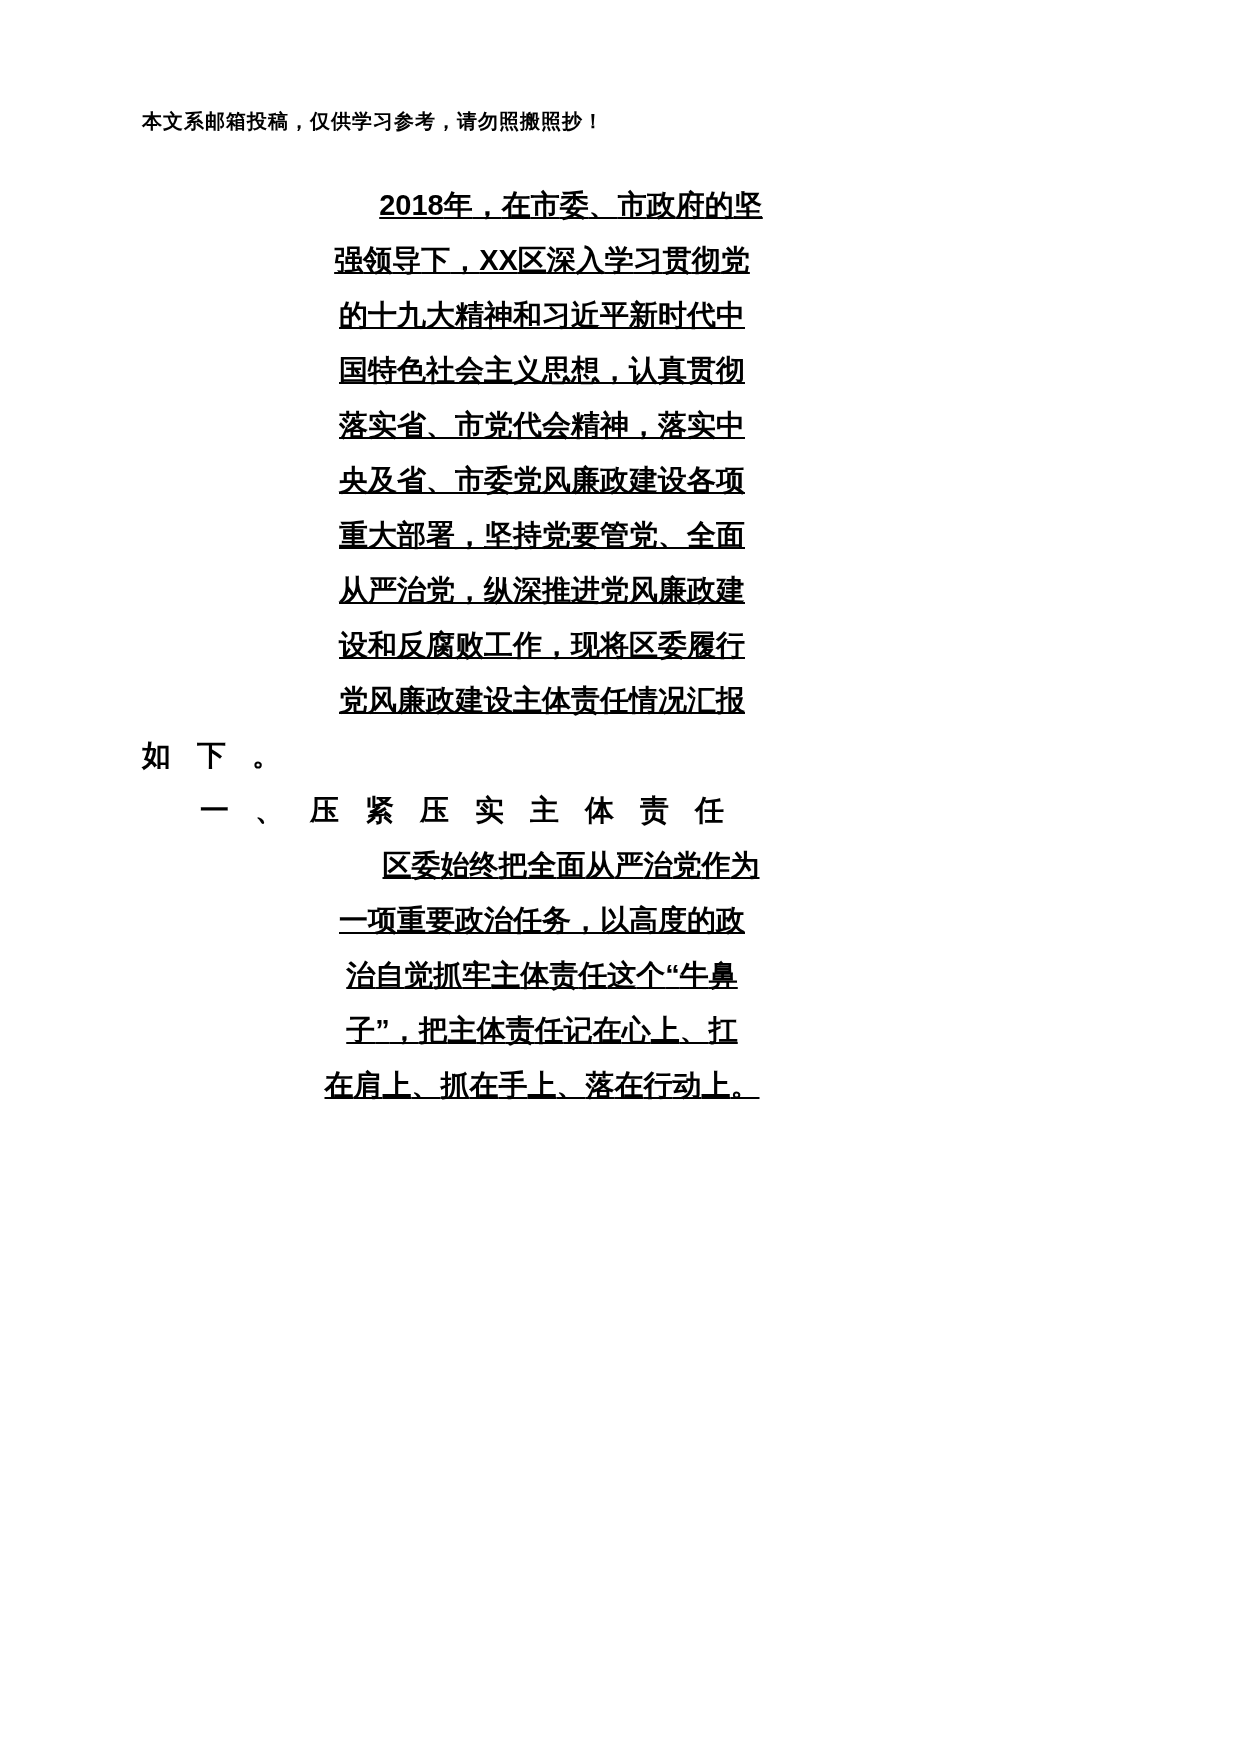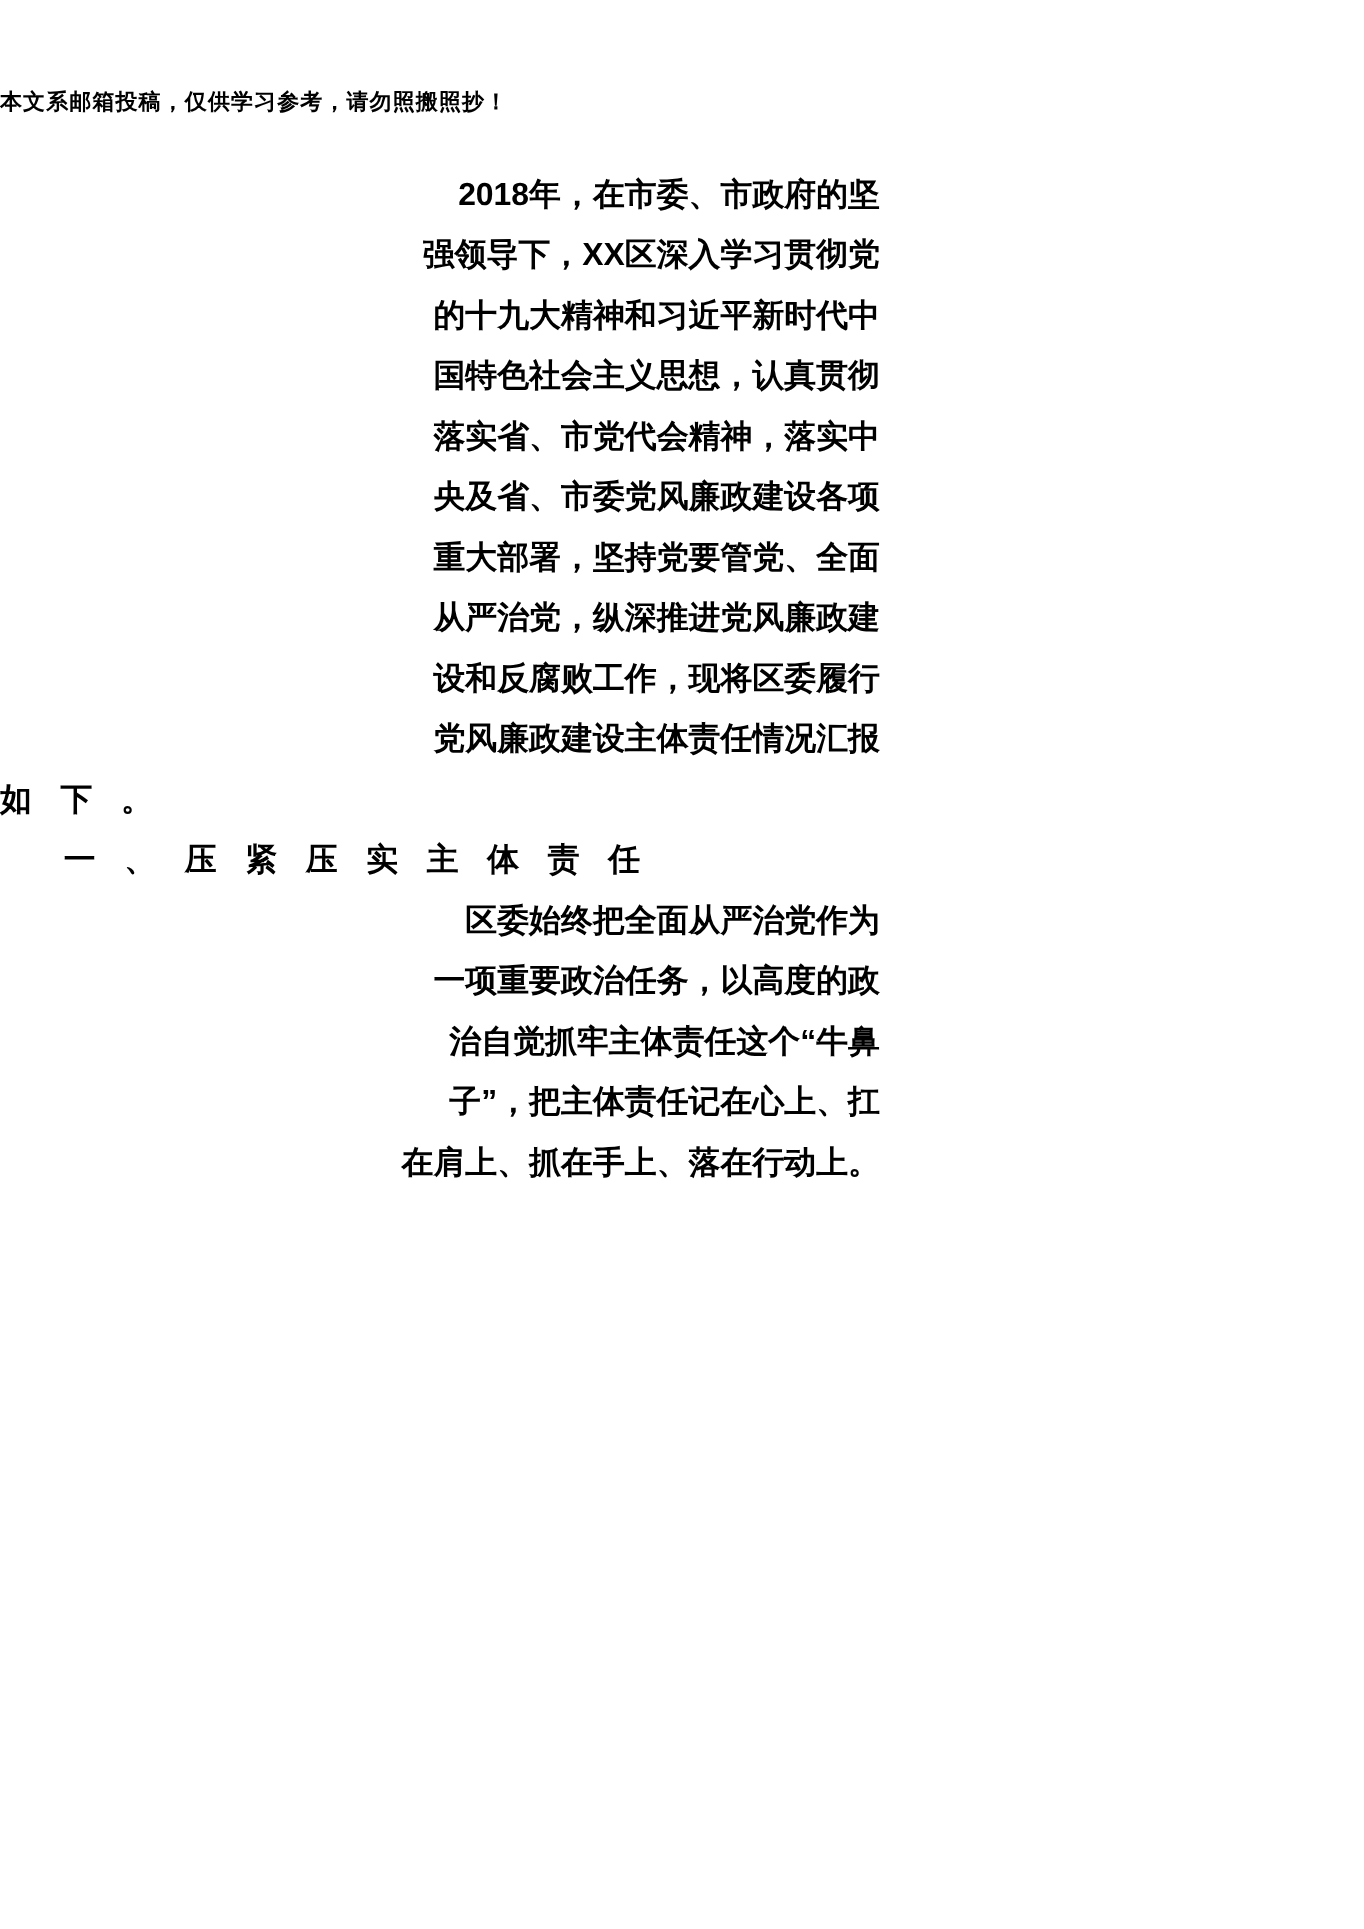--- a/index.html
+++ b/index.html
@@ -10,22 +10,23 @@
   .page {
     position: relative;
     width: 1240px;
     height: 1754px;
     background: #ffffff;
     overflow: hidden;
     font-family: "Liberation Sans", "DejaVu Sans", sans-serif;
     color: #000000;
   }
   .content {
+    margin-left: 142px;
     width: 800px;
-    padding-top: 80px;
+    padding-top: 108px;
     box-sizing: content-box;
   }
   .disclaimer {
     font-size: 20px;
     line-height: 26px;
     font-weight: 600;
     letter-spacing: 1px;
     color: #000000;
   }
   .doc-title {
@@ -41,21 +42,22 @@
   }
   .line {
     display: flex;
     height: 55px;
     line-height: 55px;
     font-size: 29px;
     font-weight: 600;
     white-space: nowrap;
   }
   .line.fill {
-    justify-content: flex-end;
+    justify-content: center;
+    text-decoration: underline;
   }
   .line:not(.fill) {
     gap: 26px;
   }
   .line.indent {
     padding-left: 58px;
   }
   .line.heading {
     font-weight: 700;
   }

